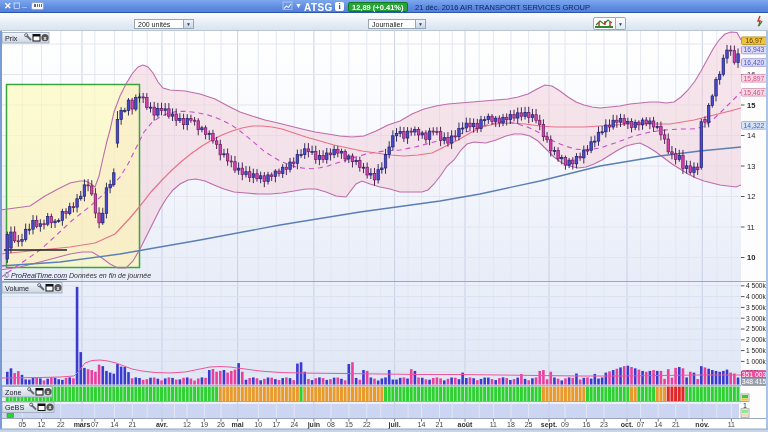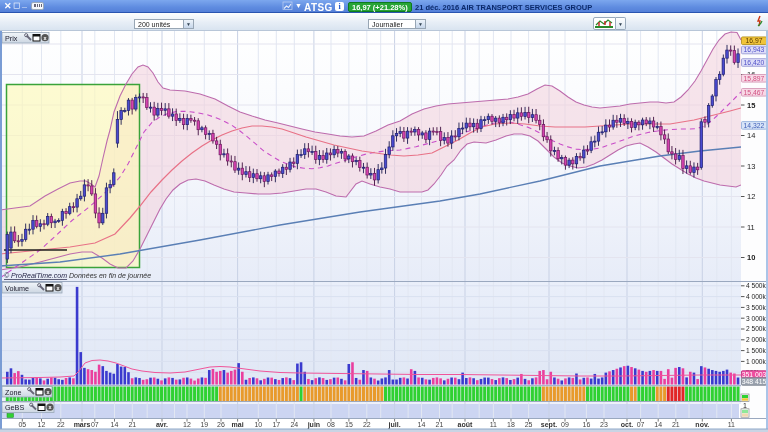--- a/index.html
+++ b/index.html
@@ -14,22 +14,22 @@
  <span style="position:absolute;left:31px;top:2px;width:13px;height:8px;background:#f4f8fc;border-radius:2px;border:1px solid #9ab">
       <span style="position:absolute;left:2px;top:1px;width:8px;height:3px;border-left:1px solid #667;border-right:1px solid #667;background:repeating-linear-gradient(90deg,#667 0 1px,#f4f8fc 1px 2px)"></span>
     </span>
  <svg width="11" height="10" style="position:absolute;left:282px;top:1px">
       <path d="M2 7.5 L4.5 5 L6.5 6.5 L9 3" stroke="#e8eefc" stroke-width="1.1" fill="none"></path>
       <rect x="1" y="1" width="9" height="7.5" fill="none" stroke="#c8d8f4" stroke-width="0.8" opacity="0.8"></rect>
     </svg>
  <span style="position:absolute;left:295px;top:2px;color:#fff;font-size:7px">▼</span>
  <span style="position:absolute;left:304px;top:2px;color:#fff;font-size:10px;font-weight:bold;letter-spacing:.4px">ATSG</span>
  <span style="position:absolute;left:335px;top:2px;width:9px;height:9px;background:#fff;border-radius:2px;color:#2255cc;font-size:8px;font-weight:bold;text-align:center;line-height:9px;font-family:'Liberation Serif',serif">i</span>
- <span style="position:absolute;left:348px;top:1.5px;height:10px;background:#27a436;border:1px solid #0d7a1e;border-radius:2px;color:#fff;font-size:7.5px;font-weight:bold;line-height:9px;padding:0 3px">16,97 (+21.28%)</span>
- <span style="position:absolute;left:415px;top:2.5px;color:#0b2a6b;font-size:7.5px;font-weight:bold">21 déc. 2016 AIR TRANSPORT SERVICES GROUP</span>
+ <span style="position:absolute;left:348px;top:1.5px;height:10px;background:#27a436;border:1px solid #0d7a1e;border-radius:2px;color:#fff;font-size:7.5px;font-weight:bold;line-height:9px;padding:0 3px">12,89 (+0.41%)</span>
+ <span style="position:absolute;left:415px;top:2.5px;color:#0b2a6b;font-size:7.5px;font-weight:normal">21 déc. 2016 AIR TRANSPORT SERVICES GROUP</span>
 </div>
 <div id="tbar">
  <div class="dd" style="left:134px;top:6px;width:60px">200 unités<span class="da">▼</span></div>
  <div class="dd" style="left:368px;top:6px;width:58px">Journalier<span class="da">▼</span></div>
  <span style="position:absolute;left:593px;top:3.5px;width:23px;height:13px;background:#fff;border:1px solid #9aaabb;border-radius:2px 0 0 2px">
   <svg width="21" height="11" style="position:absolute;left:0px;top:0px">
         <path d="M2 7 L6 3 L10 6 L14 2 L18 5" stroke="#2a8a2a" stroke-width="1.2" fill="none"></path>
         <path d="M5 4 v4 M11 3 v4 M16 4 v4" stroke="#cc2222" stroke-width="1.4"></path>
         <rect x="1" y="8" width="18" height="2" fill="#2a8a2a"></rect>
       </svg>

